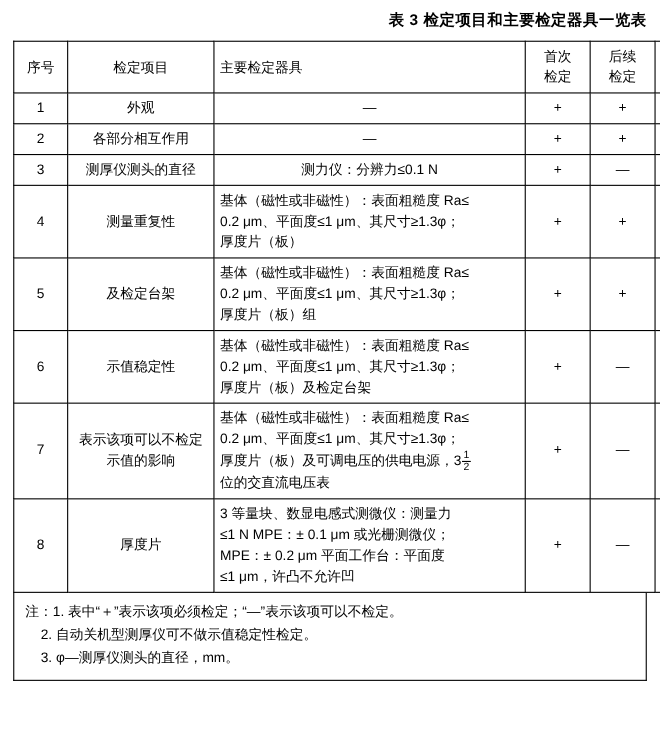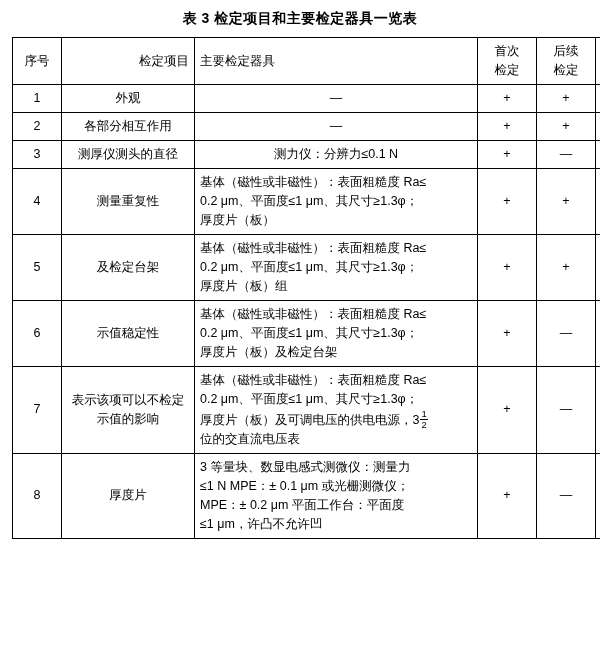--- a/index.html
+++ b/index.html
@@ -15,21 +15,21 @@
     -webkit-font-smoothing: antialiased;
   }
   .page {
     position: relative;
     width: 600px;
     height: 669px;
     box-sizing: border-box;
     padding: 0 12px;
   }
   .doc-title {
-    text-align: center;
+    text-align: right;
     font-size: 14px;
     font-weight: bold;
     letter-spacing: 0.5px;
     padding: 10px 0 9px 0;
     font-family: "Liberation Sans", "DejaVu Sans", sans-serif;
   }
   table.main {
     width: 576px;
     border-collapse: collapse;
     table-layout: fixed;
@@ -43,21 +43,21 @@
     vertical-align: middle;
     font-family: "Liberation Sans", "DejaVu Sans", sans-serif;
   }
   thead td {
     text-align: center;
     font-size: 12.5px;
     padding: 5px 2px;
     line-height: 1.35;
   }
   .c-no { width: 38px; text-align: center; }
-  .c-item { width: 122px; text-align: right; }
+  .c-item { width: 122px; text-align: center; }
   .c-dev { width: 272px; text-align: left; }
   .c-mark { width: 48px; }
   td.mark { text-align: center; font-size: 13px; }
   td.center { text-align: center; }
   .dev-cell {
     text-align: left;
     padding-left: 7px;
     padding-right: 6px;
   }
   .dev-cell.center-dash { text-align: center; }
@@ -210,14 +210,19 @@
           <div>≤1 μm，许凸不允许凹</div>
         </td>
         <td class="c-mark mark">+</td>
         <td class="c-mark mark">—</td>
         <td class="c-mark mark">—</td>
       </tr>
 
     </tbody>
   </table>
 
+  <div class="note">
+    <div class="first">注：1. 表中“＋”表示该项必须检定；“—”表示该项可以不检定。</div>
+    <div>2. 自动关机型测厚仪可不做示值稳定性检定。</div>
+    <div>3. φ—测厚仪测头的直径，mm。</div>
+  </div>
 
 </div>
 
 </body></html>

